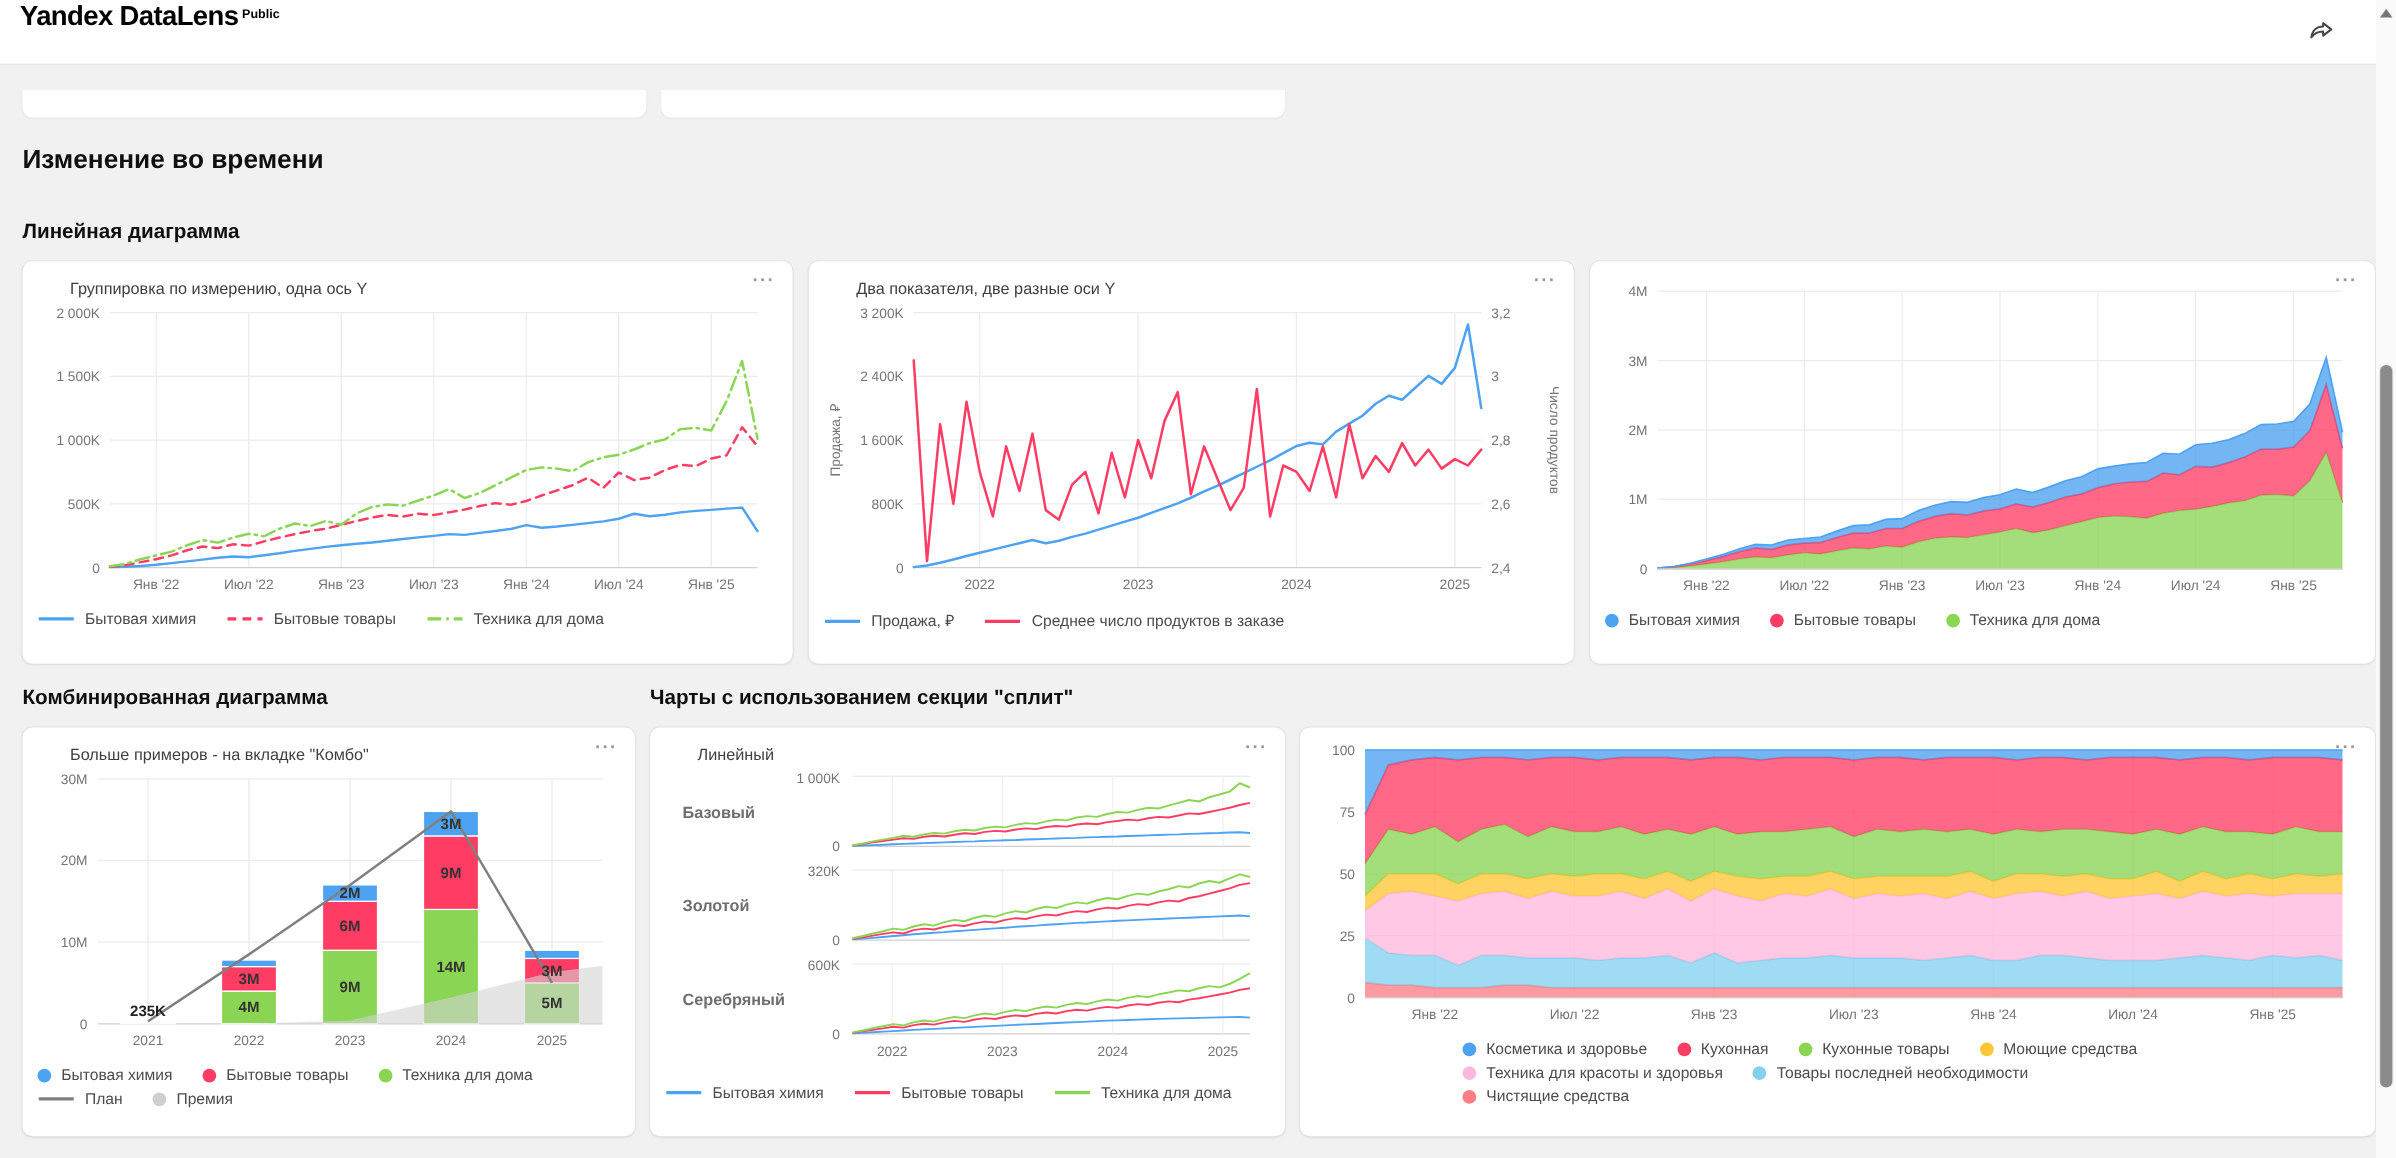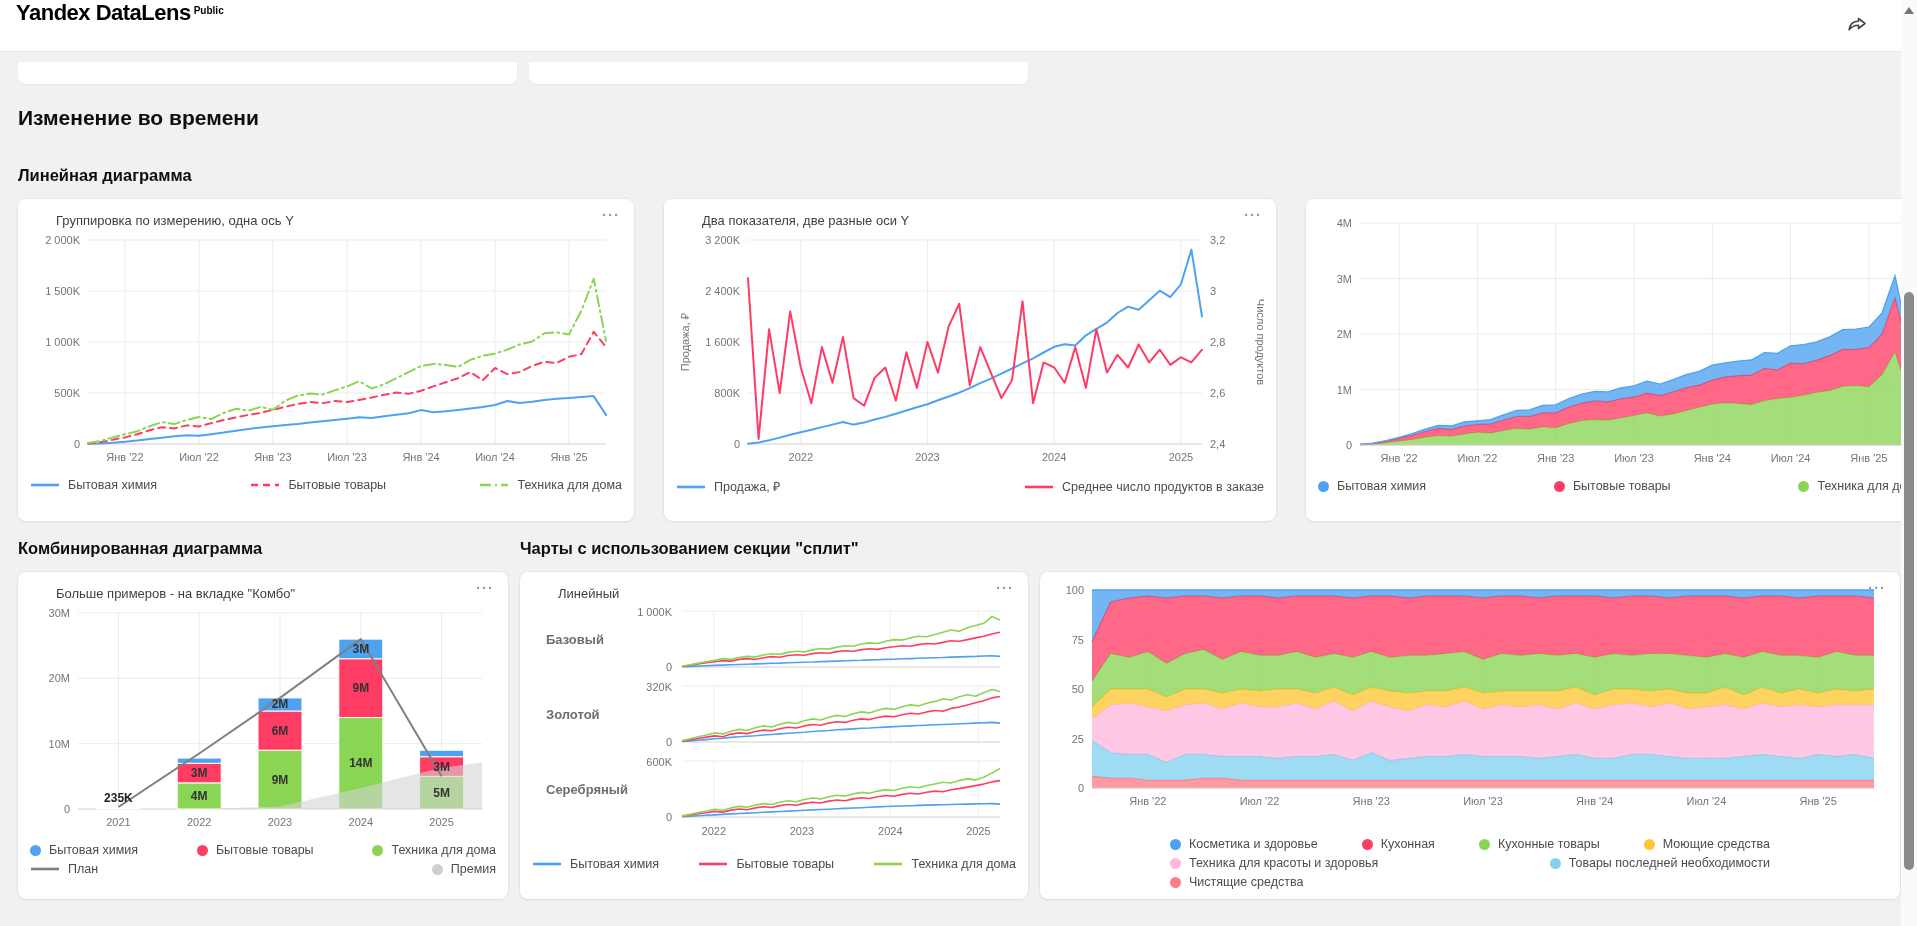--- a/index.html
+++ b/index.html
@@ -10,47 +10,47 @@
   .logo{cursor:pointer;z-index:2}
   .logo-main{font-size:22px;font-weight:700;letter-spacing:-0.5px;color:#000}
   .logo-badge{font-size:10px;font-weight:600;color:#000;vertical-align:super;margin-left:3px}
   .dash-title{position:absolute;left:0;right:0;text-align:center;font-size:14px;font-weight:700;color:#1a1a1a}
   .share{margin-left:auto;background:none;border:none;cursor:pointer;z-index:2;padding:4px}
   
   .scrollbar{position:fixed;top:0;right:0;width:16px;height:926px;background:#fafafa;z-index:50}
   .sb-arrow{position:absolute;top:7px;left:3px;width:0;height:0;border-left:5px solid transparent;border-right:5px solid transparent;border-bottom:7px solid #757575}
   .sb-thumb{position:absolute;left:3px;top:292px;width:10px;height:578px;background:#8b8b8b;border-radius:5px;cursor:pointer}
   
-  main{padding:10px 0 0 18px}
+  main{padding:20px 0 0 18px}
   .stub-row{display:flex;gap:12px;margin-top:0}
   .stub{background:#fff;border-radius:0 0 8px 8px;height:22px;box-shadow:0 1px 2px rgba(0,0,0,.04)}
   .stub1{width:499px}.stub2{width:499px}
   .section-title{font-size:21px;font-weight:700;color:#0f0f0f;margin:22px 0 0}
-  .grid1{display:grid;grid-template-columns:616px 612px 628px;column-gap:30px}
+  .grid1{display:grid;grid-template-columns:616px 612px 628px;column-gap:13px}
   .grid2{display:grid;grid-template-columns:490px 508px 860px;column-gap:12px}
   .headrow{padding:36px 0 14px}
   .headrow2{padding:18px 0 14px}
   .colhead{font-size:16.5px;font-weight:700;color:#0f0f0f}
   .card{background:#fff;border-radius:8px;box-shadow:0 0 0 1px rgba(0,0,0,.03),0 1px 3px rgba(0,0,0,.06);padding:10px 12px;position:relative;display:flex;flex-direction:column}
   .r1 .card{height:322px}
   .r2 .card{height:327px}
   .card-title{font-size:13px;color:#3f3f3f;padding:4px 0 2px 26px;flex:0 0 auto}
   .menu{position:absolute;top:8px;right:14px;color:#9a9a9a;font-size:15px;font-weight:700;letter-spacing:1px;line-height:1;cursor:pointer}
   svg.chart{width:100%;display:block;flex:0 0 auto}
   #c0,#c1{height:240px}
   #c2{height:262px}
   #c3{height:232px}
   #c4{height:246px}
   #c5{height:232px}
   svg text{font-family:"Liberation Sans",sans-serif}
-  .legend{display:flex;flex-wrap:wrap;justify-content:space-between;align-items:center;column-gap:24px;row-gap:5px;padding-top:8px;font-size:12.5px;color:#4c4c4c}
+  .legend{display:flex;flex-wrap:wrap;justify-content:flex-start;align-items:center;column-gap:24px;row-gap:5px;padding-top:8px;font-size:12.5px;color:#4c4c4c}
   .legend .li{display:inline-flex;align-items:center;gap:8px;cursor:pointer;white-space:nowrap}
   .legend .dot{width:11px;height:11px;border-radius:50%;display:inline-block;flex:0 0 auto}
   .legend .lsw{flex:0 0 auto}
-  .legend-narrow{max-width:600px;margin:15px auto}
+  .legend-narrow{max-width:600px;margin:0 auto}
 </style>
 </head>
 <body>
 
 <header>
   <div class="logo">
     <span class="logo-main">Yandex DataLens</span><span class="logo-badge">Public</span>
   </div>
   <button class="share">
     <svg width="24" height="24" viewBox="0 0 24 24">

